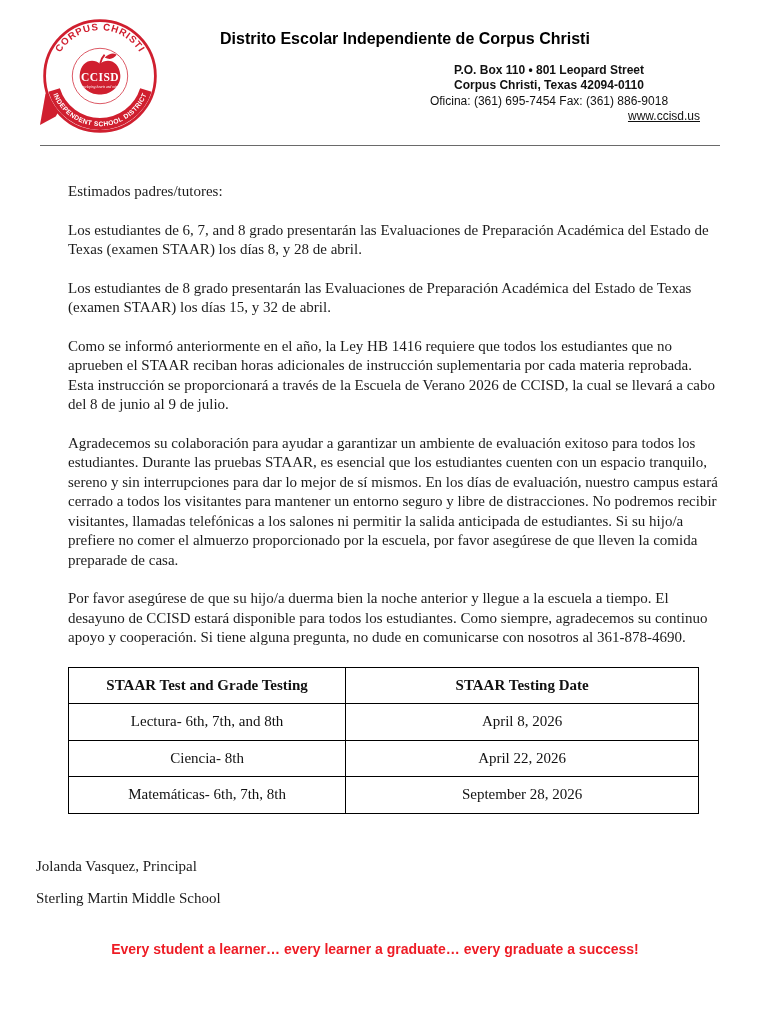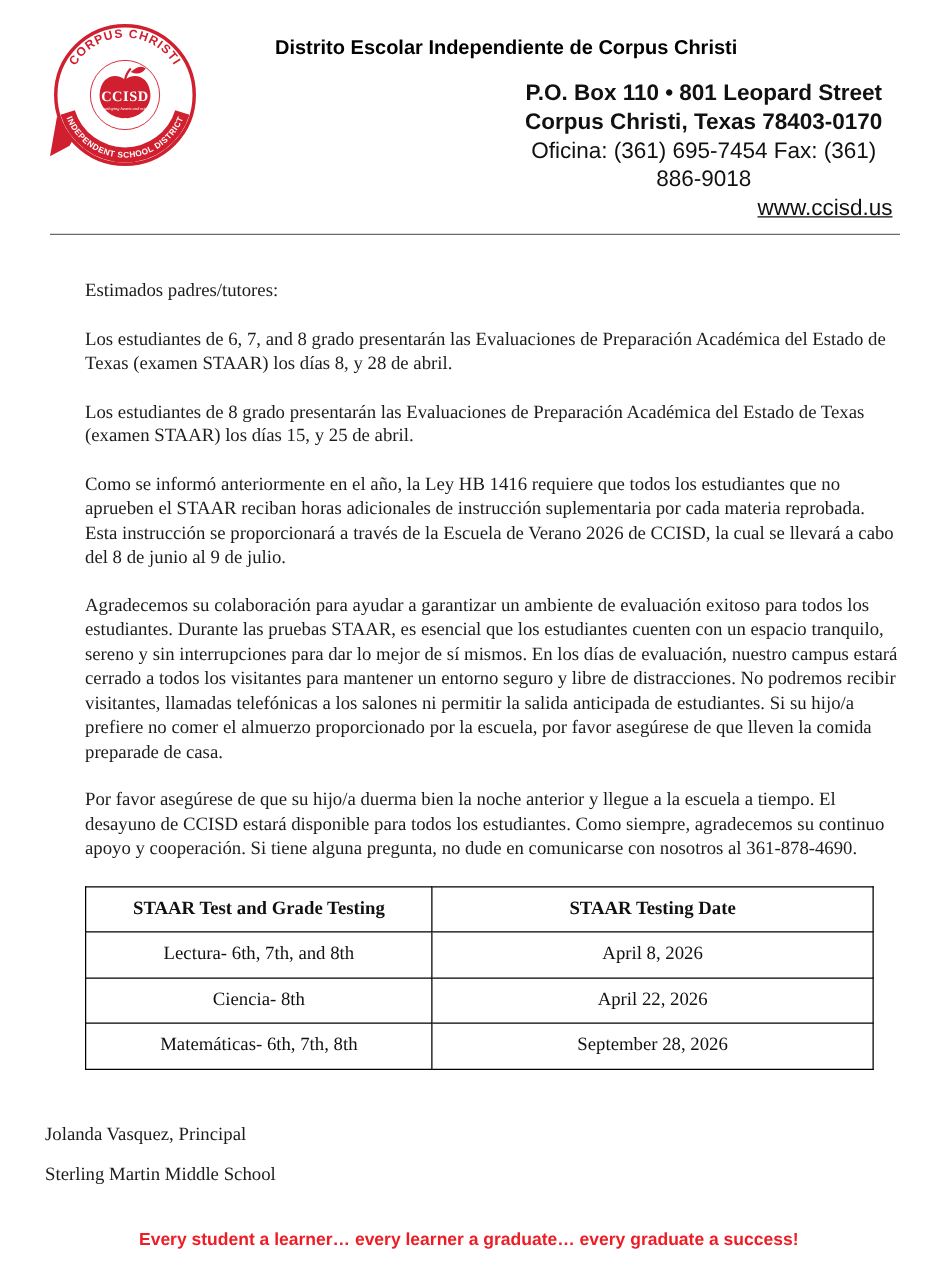--- a/index.html
+++ b/index.html
@@ -48,23 +48,23 @@
     text-align: left;
     font-weight: bold;
     font-size: 16px;
     color: #000;
     margin-bottom: 15px;
     white-space: nowrap;
   }
   .address-block {
     width: 302px;
     margin-left: auto;
-    margin-right: 6px;
+    margin-right: 20px;
     text-align: center;
-    font-size: 18px;
+    font-size: 12px;
     line-height: 1.28;
     color: #111;
   }
   .addr-bold { font-weight: bold; }
   .website-line { text-align: right; text-decoration: underline; }
   .header-rule {
     border: none;
     border-top: 1.3px solid #6a6a6a;
     margin: 5px 40px 0 40px;
   }
@@ -145,33 +145,33 @@
         <path d="M 70,45 q 8,-7 13,-3 q -5,7 -13,3 Z" fill="var(--logo-red)"></path>
         <text x="65" y="70" text-anchor="middle" fill="#ffffff" font-size="12.5" font-weight="bold" font-family="Liberation Serif, serif" letter-spacing="0.5">CCISD</text>
         <text x="65" y="78" text-anchor="middle" fill="#ffffff" font-size="3.8" font-style="italic" font-family="Liberation Serif, serif">Developing hearts and minds</text>
       </svg>
     </div>
 
     <div class="header-right">
       <div class="header-title">Distrito Escolar Independiente de Corpus Christi</div>
       <div class="address-block">
         <div class="addr-bold">P.O.  Box 110 • 801 Leopard Street</div>
-        <div class="addr-bold">Corpus Christi, Texas 78403-0170</div>
+        <div class="addr-bold">Corpus Christi, Texas 42094-0110</div>
         <div>Oficina: (361) 695-7454 Fax: (361) 886-9018</div>
         <div class="website-line">www.ccisd.us</div>
       </div>
     </div>
   </div>
 
   <hr class="header-rule">
 
   <div class="letter">
     <p class="salutation">Estimados padres/tutores:</p>
     <p>Los estudiantes de 6, 7, and 8 grado presentarán las Evaluaciones de Preparación Académica del Estado de Texas (examen STAAR) los días 8, y 28 de abril.</p>
-    <p>Los estudiantes de 8 grado presentarán las Evaluaciones de Preparación Académica del Estado de Texas (examen STAAR) los días 15, y 25 de abril.</p>
+    <p>Los estudiantes de 8 grado presentarán las Evaluaciones de Preparación Académica del Estado de Texas (examen STAAR) los días 15, y 32 de abril.</p>
     <p>Como se informó anteriormente en el año, la Ley HB 1416 requiere que todos los estudiantes que no aprueben el STAAR reciban horas adicionales de instrucción suplementaria por cada materia reprobada. Esta instrucción se proporcionará a través de la Escuela de Verano 2026 de CCISD, la cual se llevará a cabo del 8 de junio al 9 de julio.</p>
     <p>Agradecemos su colaboración para ayudar a garantizar un ambiente de evaluación exitoso para todos los estudiantes. Durante las pruebas STAAR, es esencial que los estudiantes cuenten con un espacio tranquilo, sereno y sin interrupciones para dar lo mejor de sí mismos. En los días de evaluación, nuestro campus estará cerrado a todos los visitantes para mantener un entorno seguro y libre de distracciones. No podremos recibir visitantes, llamadas telefónicas a los salones ni permitir la salida anticipada de estudiantes. Si su hijo/a prefiere no comer el almuerzo proporcionado por la escuela, por favor asegúrese de que lleven la comida preparade de casa.</p>
     <p>Por favor asegúrese de que su hijo/a duerma bien la noche anterior y llegue a la escuela a tiempo. El desayuno de CCISD estará disponible para todos los estudiantes. Como siempre, agradecemos su continuo apoyo y cooperación. Si tiene alguna pregunta, no dude en comunicarse con nosotros al 361-878-4690.</p>
 
     <table class="staar-table">
       <thead>
         <tr>
           <th class="col-test">STAAR Test and Grade Testing</th>
           <th class="col-date">STAAR Testing Date</th>
         </tr>

